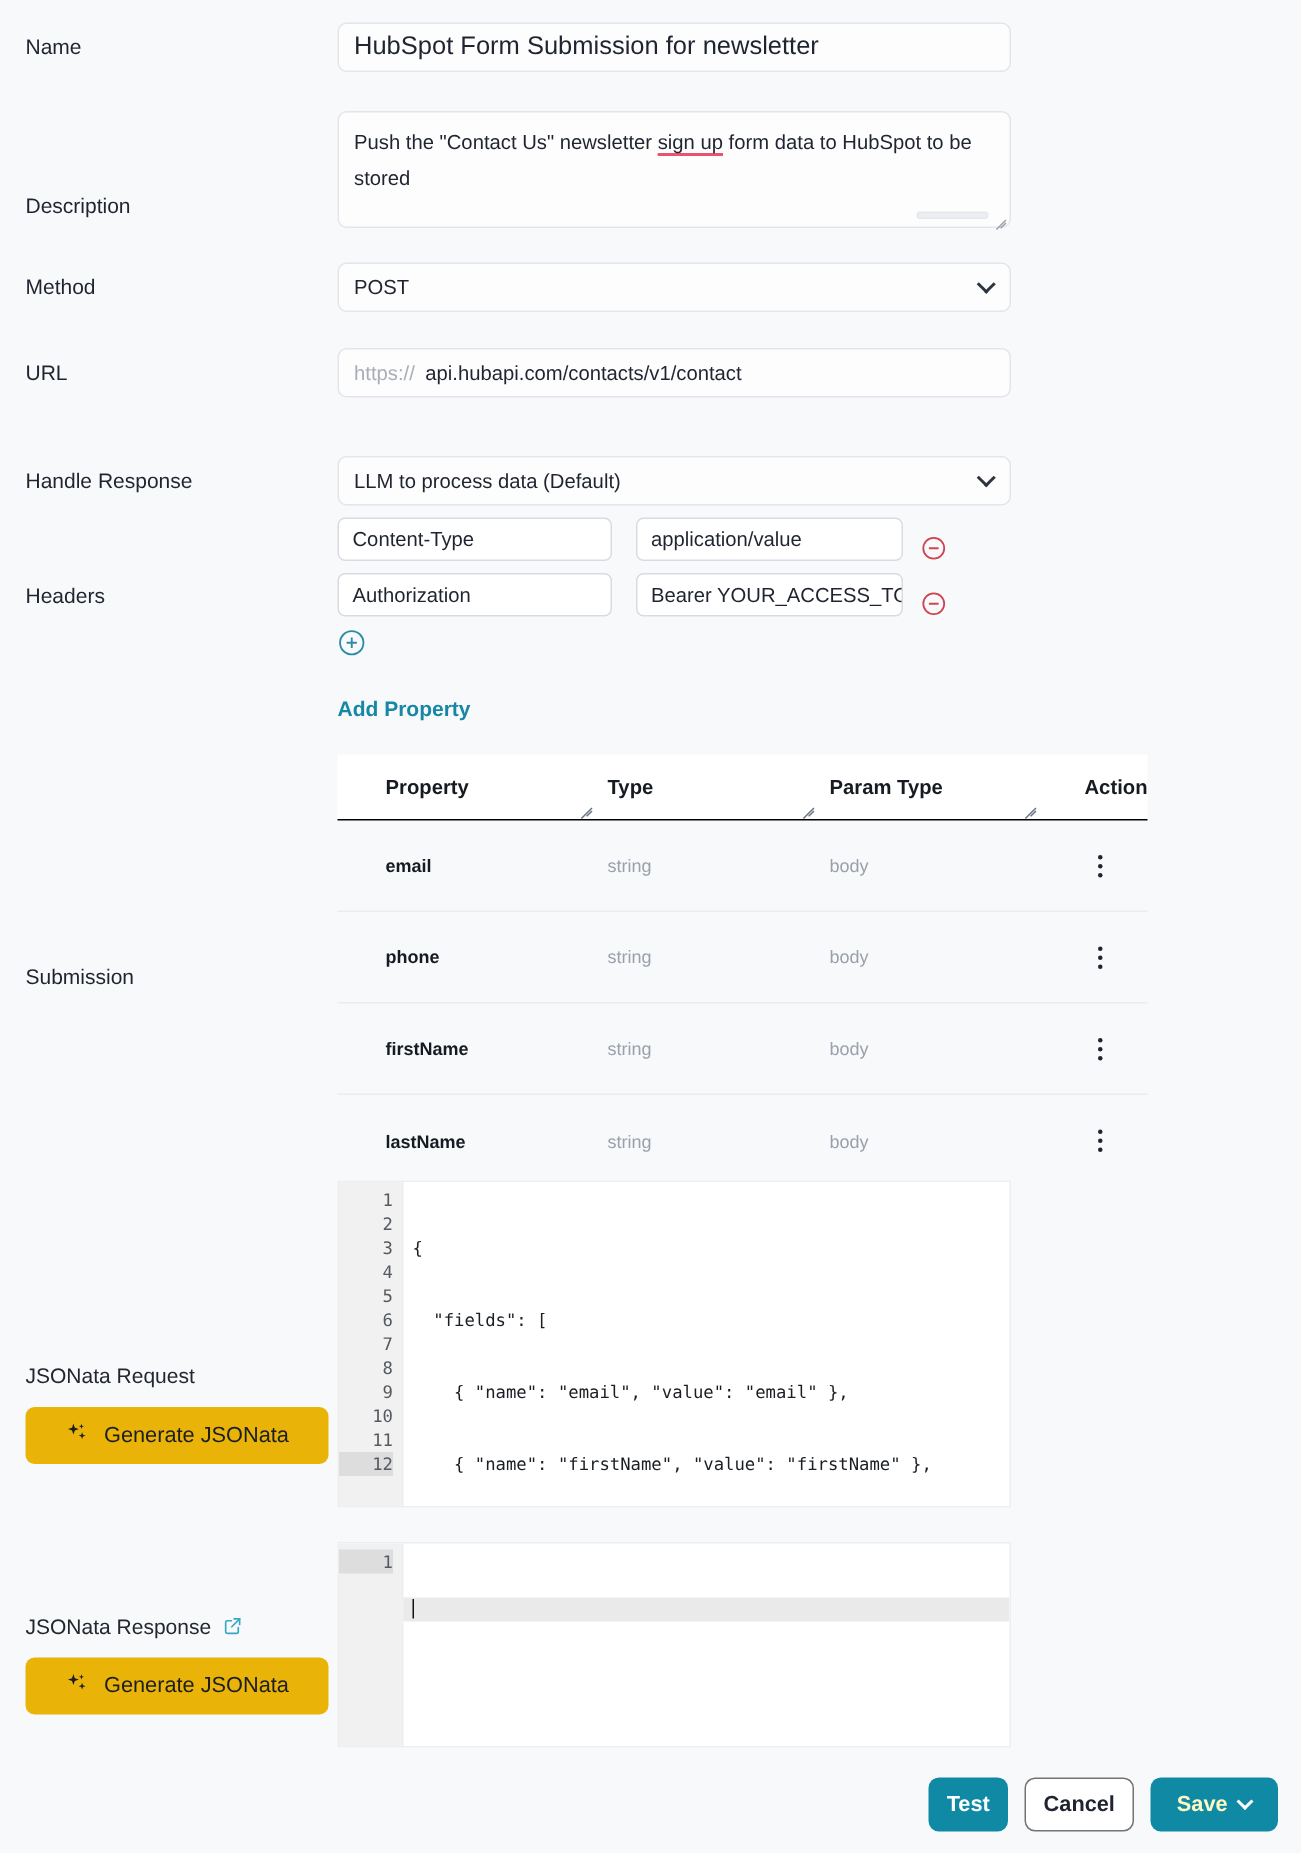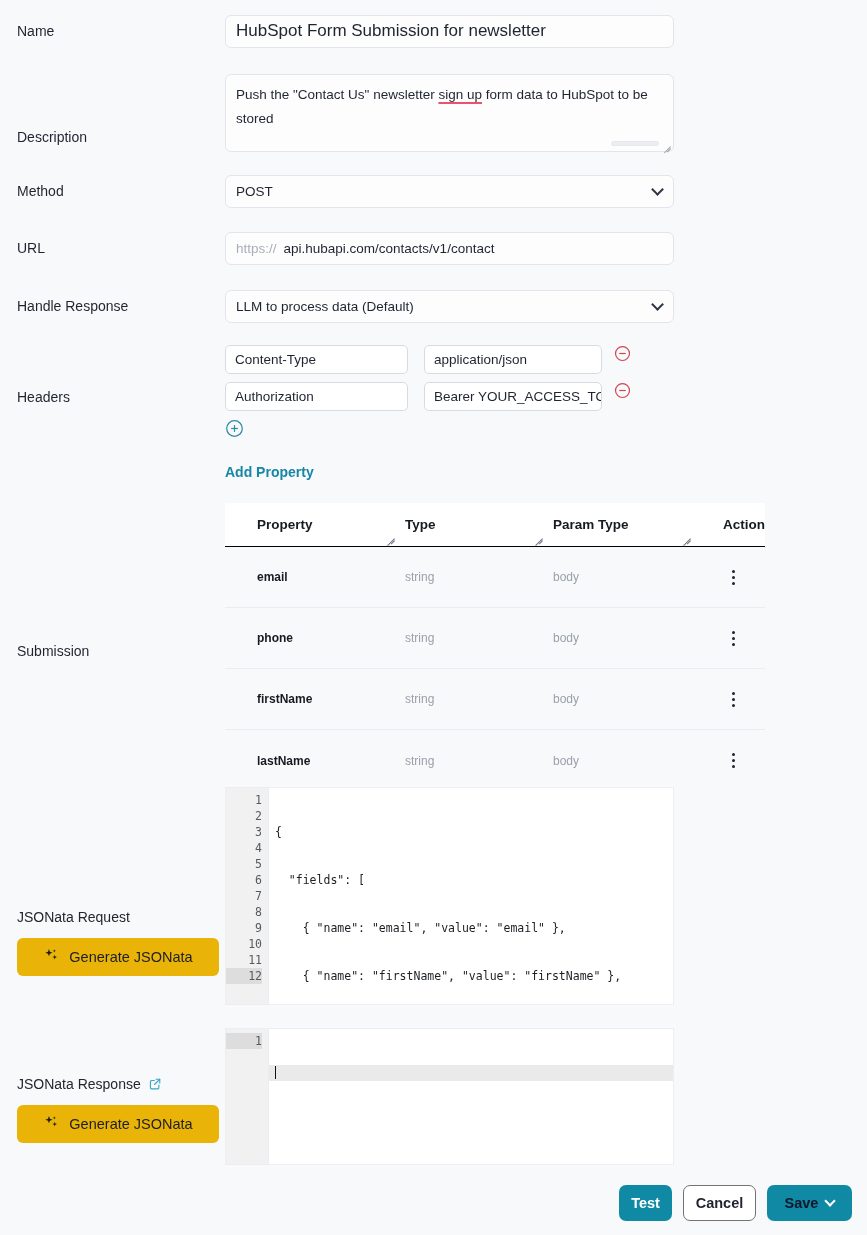--- a/index.html
+++ b/index.html
@@ -123,21 +123,21 @@
     background: #fdfdfe;
     display: flex;
     align-items: center;
     padding: 0 10px;
     font-size: 13.5px;
   }
   .url-prefix { color: #a8aeb8; margin-right: 7px; }
   .url-value { color: #1f2430; }
 
   
-  .hdr-row { display: flex; align-items: flex-start; margin-bottom: 8px; }
+  .hdr-row { display: flex; align-items: flex-end; margin-bottom: 8px; }
   .hdr-key {
     width: 183px; height: 29px;
     border: 1px solid #d8dce2; border-radius: 5px;
     background: #ffffff; font-size: 13.5px; color: #1f2430;
     padding: 0 9px; display: flex; align-items: center;
     overflow: hidden; white-space: nowrap;
   }
   .hdr-val {
     width: 178px; height: 29px; margin-left: 16px;
     border: 1px solid #d8dce2; border-radius: 5px;
@@ -274,21 +274,21 @@
     font-family: "Liberation Sans", sans-serif;
     font-size: 14.5px;
     font-weight: bold;
     display: flex;
     align-items: center;
     justify-content: center;
     border: none;
   }
   .btn-test { background: #1089a5; color: #fff; width: 53px; }
   .btn-cancel { background: #fff; color: #1f2430; width: 73px; border: 1px solid #737373; }
-  .btn-save { background: #1089a5; color: #0f172a; width: 85px; gap: 8px; }
+  .btn-save { background: #1089a5; color: #fef9c3; width: 85px; gap: 8px; }
   .save-chev {
     width: 8px; height: 8px;
     border-right: 2px solid #fff;
     border-bottom: 2px solid #fff;
     transform: rotate(45deg);
     margin-top: -4px;
   }
 </style>
 </head>
 <body>
@@ -323,36 +323,36 @@
 <div class="form-row" style="top:231px;height:34px;">
   <div class="row-label">URL</div>
   <div class="row-field">
     <div class="url-box">
       <span class="url-prefix">https://</span>
       <span class="url-value">api.hubapi.com/contacts/v1/contact</span>
     </div>
   </div>
 </div>
 
-<div class="form-row" style="top:289px;height:34px;">
+<div class="form-row" style="top:303px;height:34px;">
   <div class="row-label">Handle Response</div>
   <div class="row-field">
     <div class="select-box">
       <span>LLM to process data (Default)</span>
       <span class="chev"></span>
     </div>
   </div>
 </div>
 
 <div class="form-row" style="top:345px;height:100px;align-items:flex-start;">
   <div class="row-label" style="padding-top:44px;">Headers</div>
   <div class="row-field">
     <div class="hdr-row">
       <div class="hdr-key">Content-Type</div>
-      <div class="hdr-val">application/json</div>
+      <div class="hdr-val">application/value</div>
       <span class="minus-icon">
         <svg width="17" height="17" viewBox="0 0 20 20">
             <circle cx="10" cy="10" r="8.2" fill="none" stroke="#cf4450" stroke-width="1.4"></circle>
             <line x1="6.2" y1="10" x2="13.8" y2="10" stroke="#cf4450" stroke-width="1.4"></line>
           </svg>
       </span>
     </div>
     <div class="hdr-row">
       <div class="hdr-key">Authorization</div>
       <div class="hdr-val">Bearer YOUR_ACCESS_TOKEN</div>

